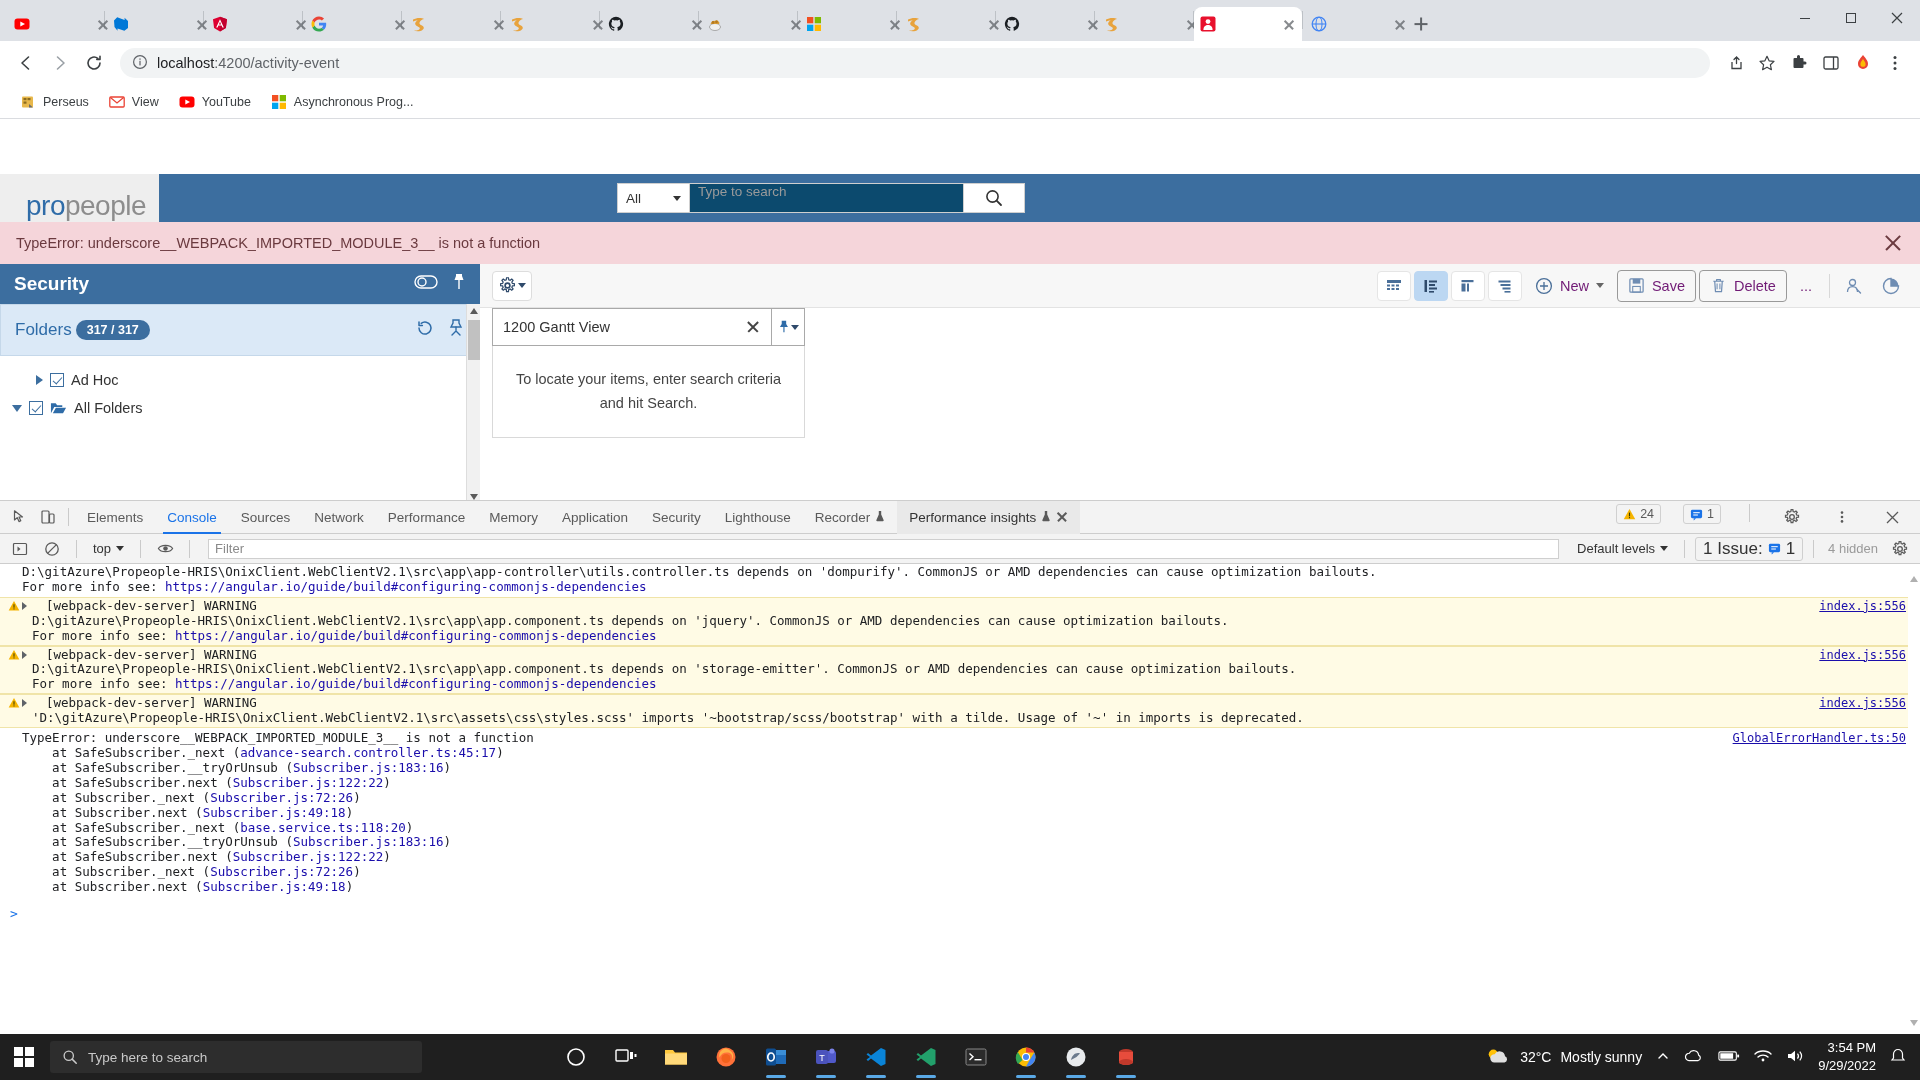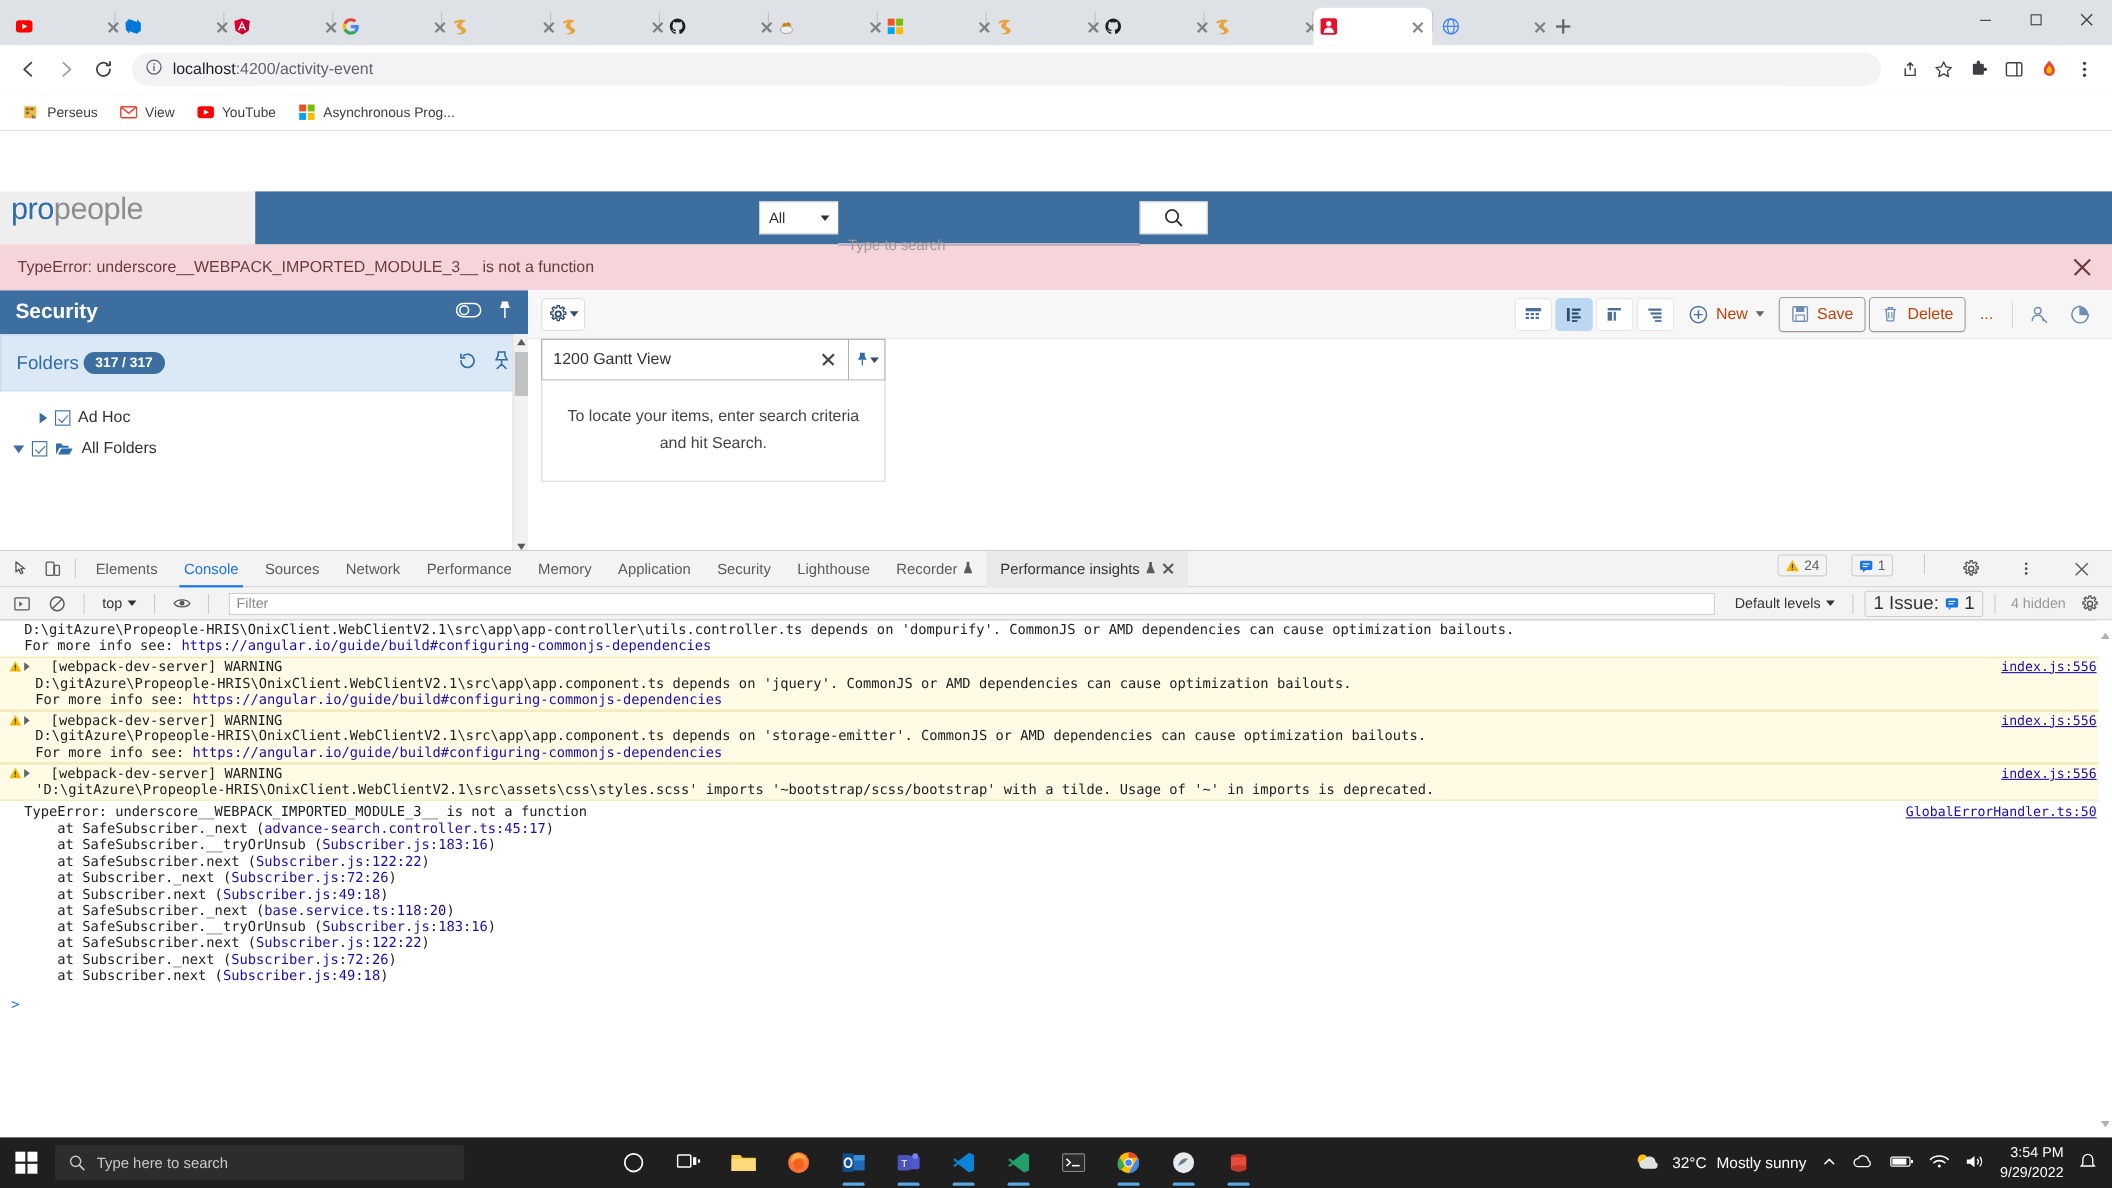--- a/index.html
+++ b/index.html
@@ -78,36 +78,36 @@
   }
   .bm { display: flex; align-items: center; gap: 7px; padding: 4px 8px; border-radius: 4px; font-size: 12.5px; color: #3c4043; }
   .bm .bmico { width: 16px; height: 16px; display:flex; align-items:center; justify-content:center; flex:0 0 16px; }
 
   
   .page { background: #fff; position: relative; height: 387px; overflow: hidden; }
   .page-blank { height: 55px; background: #fff; }
 
   .app-header { height: 48px; display: flex; align-items: stretch; }
   .logo-cell {
-    width: 232px; background: #eeeeee; display: flex; align-items: flex-start; padding-left: 10px;
+    width: 159px; background: #eeeeee; display: flex; align-items: flex-end; padding-left: 26px;
   }
   .logo { font-size: 28px; letter-spacing: -0.5px; font-weight: 400; }
   .logo .pro { color: #2f6ca8; }
   .logo .people { color: #8d8d8d; }
   .header-bar { flex: 1 1 auto; background: #3c6e9f; display: flex; align-items: center; }
   .search-wrap { margin-left: 458px; display: flex; align-items: stretch; height: 30px; }
   .search-scope {
     width: 72px; background: #fff; border: 1px solid #cfcfcf; border-right: none;
     display: flex; align-items: center; justify-content: space-between; padding: 0 8px;
     font-size: 13.5px; color: #333;
   }
   .caret-down { width: 0; height: 0; border-left: 4.5px solid transparent; border-right: 4.5px solid transparent; border-top: 5.5px solid #333; }
   .search-input {
-    width: 274px; background: #701a75; border: 1px solid #cfcfcf; border-right: none;
-    display: flex; align-items: center; padding: 0 8px; font-size: 13.5px; color: #9a9a9a; margin-top: 38px;
+    width: 274px; background: #0c4a6e; border: 1px solid #cfcfcf; border-right: none;
+    display: flex; padding: 0 8px; font-size: 13.5px; color: #9a9a9a;
   }
   .search-go {
     width: 62px; background: #fff; border: 1px solid #cfcfcf;
     display: flex; align-items: center; justify-content: center;
   }
 
   .error-banner {
     height: 42px; background: #f5d5da; display: flex; align-items: center;
     justify-content: space-between; padding: 0 16px; color: #6b3a3f; font-size: 14.5px;
   }
@@ -174,21 +174,21 @@
     display: flex; align-items: center; justify-content: center; gap: 2px;
   }
   .tb-right { margin-left: auto; display: flex; align-items: center; gap: 3px; }
   .vbtn {
     width: 34px; height: 30px; background: #fff; border: 1px solid #e5e5e5; border-radius: 4px;
     display: flex; align-items: center; justify-content: center;
   }
   .vbtn.active { background: #bcd7f2; border-color: #bcd7f2; }
   .tbtn {
     height: 32px; display: flex; align-items: center; gap: 7px; padding: 0 10px;
-    font-size: 14.5px; color: #c2410c; border-radius: 4px;
+    font-size: 14.5px; color: #701a75; border-radius: 4px;
   }
   .tbtn.bordered { border: 1px solid #999; }
   .tsep { width: 1px; height: 24px; background: #d8d8d8; margin: 0 4px; }
 
   .search-row { height: 42px; position: relative; background: #fff; }
   .gantt-input {
     position: absolute; left: 12px; top: 0; width: 280px; height: 38px;
     border: 1px solid #a9a9a9; background: #fff; display: flex; align-items: center;
     padding: 0 6px 0 10px; font-size: 14.5px; color: #333;
   }

